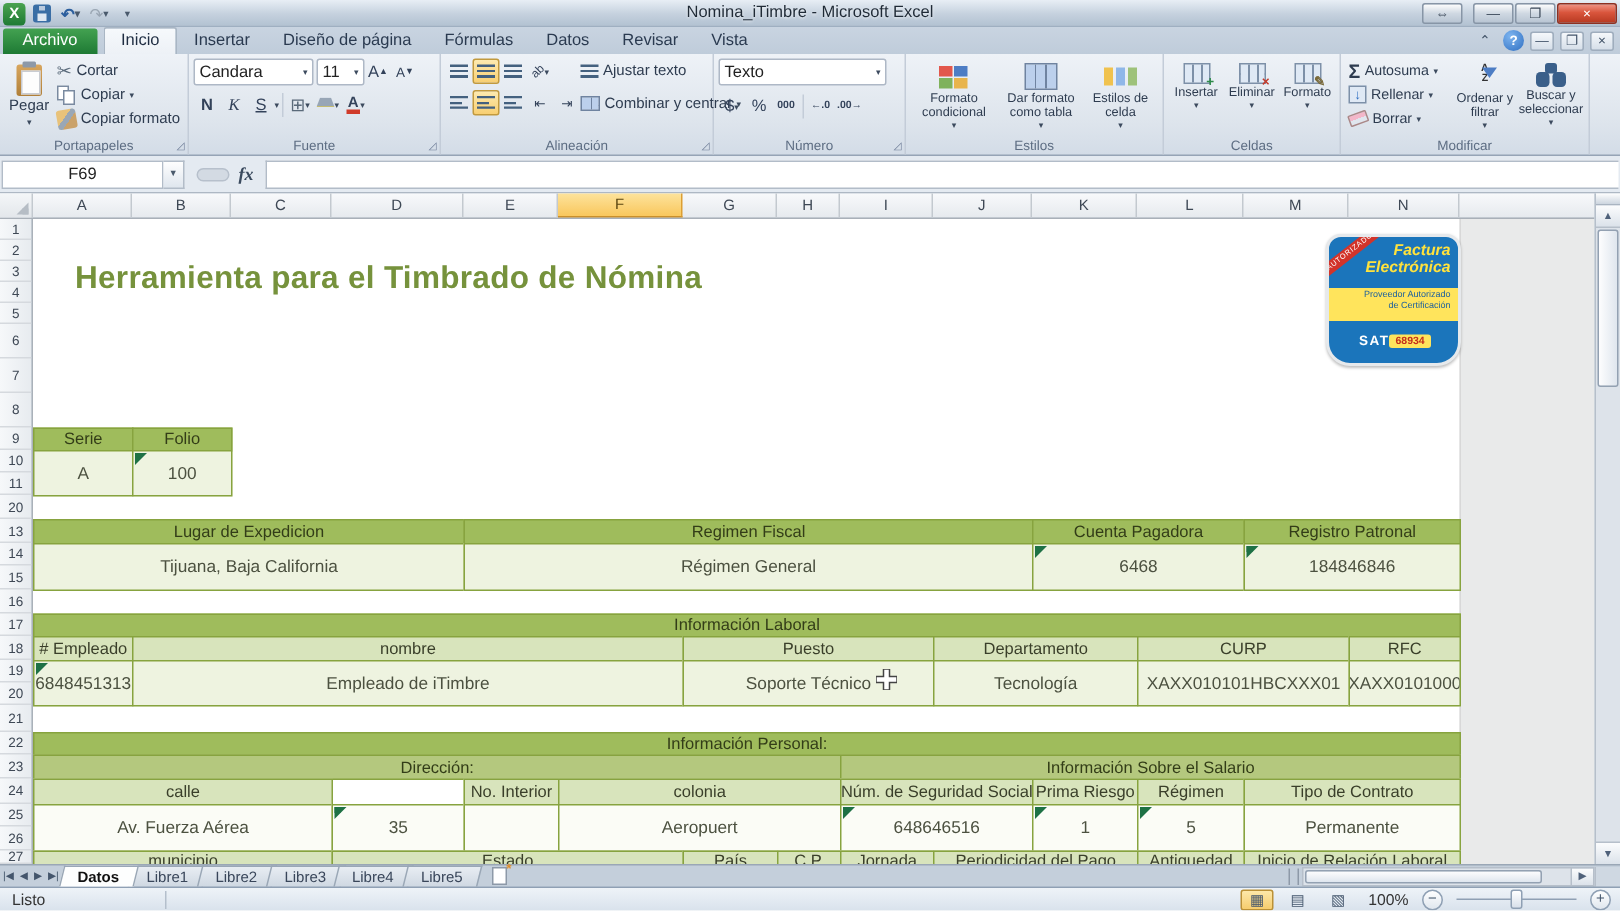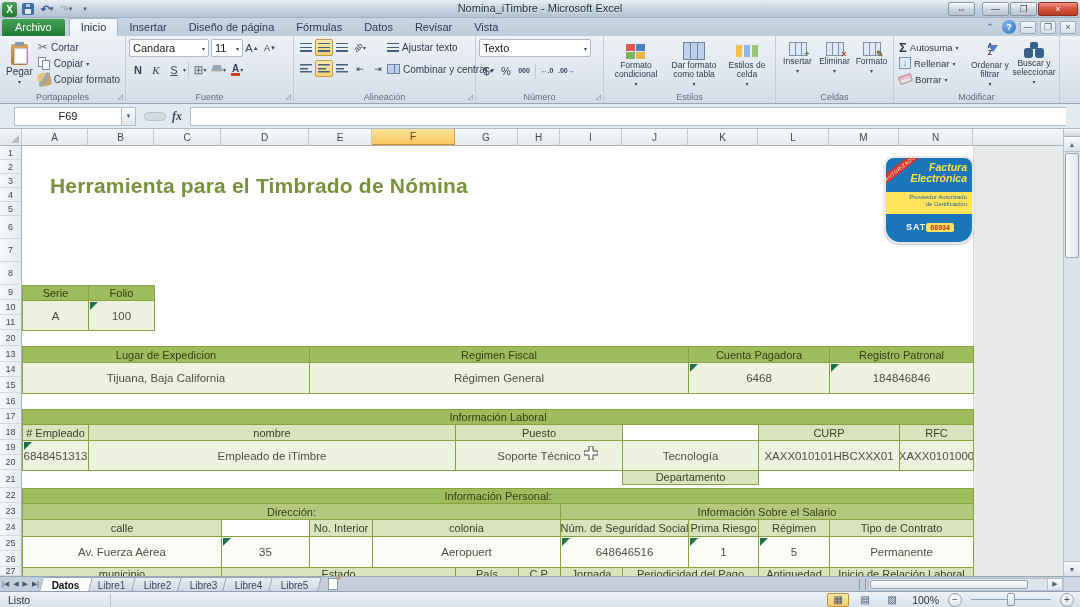--- a/index.html
+++ b/index.html
@@ -107,21 +107,21 @@
   .i-eraser { width:13px; height:8px; background:linear-gradient(#f3b7c9 50%,#e0e6ee 50%); transform:rotate(-20deg); border:1px solid #a88; border-radius:1px; }
   .i-sort { position:relative; width:16px; height:20px; font-size:7px; font-weight:bold; color:#333; line-height:7px; }
   .i-sort .fun { position:absolute; right:0; top:3px; width:0; height:0; border:5px solid transparent; border-top:7px solid #4d7dc4; }
   .i-binoc { width:20px; height:16px; position:relative; }
   .i-binoc i { position:absolute; bottom:0; width:9px; height:10px; background:#3a5f8a; border-radius:3px; }
   .i-binoc i:first-child { left:0; } .i-binoc i:last-child { right:0; }
   .i-binoc::after { content:""; position:absolute; left:6px; top:0; width:8px; height:7px; background:#3a5f8a; border-radius:2px; }
 
   
   #formulabar { position:absolute; left:0; top:104px; width:1080px; height:25px; background:#e4eaf1;
-    border-bottom:1px solid #aeb8c4; display:flex; align-items:center; padding:0 14px; }
+    border-bottom:1px solid #aeb8c4; display:flex; align-items:center; padding:0 1px; }
   #namebox { width:108px; height:19px; background:#fff; border:1px solid #b2bcc8; display:flex; align-items:center;
     justify-content:center; font-size:11px; color:#222; }
   .nb-carat { width:14px; height:19px; border:1px solid #b2bcc8; border-left:none; background:linear-gradient(#fefefe,#dfe6ee);
     display:flex; align-items:center; justify-content:center; font-size:6px; color:#4a5a6c; }
   .fx-zone { display:flex; align-items:center; gap:6px; padding:0 8px; }
   .fx-dim { width:22px; height:9px; border-radius:5px; background:#d3dae3; border:1px solid #b7c0cc; }
   .fx { font-family:"Liberation Serif",serif; font-style:italic; font-weight:bold; font-size:12px; color:#3a4a5e; }
   #formula-input { flex:1; height:19px; background:#fff; border:1px solid #b2bcc8; border-right:none; }
 
   
@@ -560,21 +560,21 @@
         <div class="cell s-g" style="left: 666px; width: 142px; top: 200px; height: 17px;">Cuenta Pagadora</div>
         <div class="cell s-g" style="left: 807px; width: 145px; top: 200px; height: 17px;">Registro Patronal</div>
         <div class="cell s-v" style="left: 0px; width: 288px; top: 216px; height: 32px;">Tijuana, Baja California</div>
         <div class="cell s-v" style="left: 287px; width: 380px; top: 216px; height: 32px;">Régimen General</div>
         <div class="cell s-v flag" style="left: 666px; width: 142px; top: 216px; height: 32px;">6468</div>
         <div class="cell s-v flag" style="left: 807px; width: 145px; top: 216px; height: 32px;">184846846</div>
         <div class="cell s-g" style="left: 0px; width: 952px; top: 263px; height: 16px;">Información Laboral</div>
         <div class="cell s-h" style="left: 0px; width: 67px; top: 278px; height: 17px;"># Empleado</div>
         <div class="cell s-h" style="left: 66px; width: 368px; top: 278px; height: 17px;">nombre</div>
         <div class="cell s-h" style="left: 433px; width: 168px; top: 278px; height: 17px;">Puesto</div>
-        <div class="cell s-h" style="left: 600px; width: 137px; top: 278px; height: 17px; margin-top: 44px;">Departamento</div>
+        <div class="cell s-h" style="left: 600px; width: 137px; top: 278px; height: 17px;">Departamento</div>
         <div class="cell s-h" style="left: 736px; width: 142px; top: 278px; height: 17px;">CURP</div>
         <div class="cell s-h" style="left: 877px; width: 75px; top: 278px; height: 17px;">RFC</div>
         <div class="cell s-v flag" style="left: 0px; width: 67px; top: 294px; height: 31px;">6848451313</div>
         <div class="cell s-v" style="left: 66px; width: 368px; top: 294px; height: 31px;">Empleado de iTimbre</div>
         <div class="cell s-v" style="left: 433px; width: 168px; top: 294px; height: 31px;">Soporte Técnico</div>
         <div class="cell s-v" style="left: 600px; width: 137px; top: 294px; height: 31px;">Tecnología</div>
         <div class="cell s-v" style="left: 736px; width: 142px; top: 294px; height: 31px;">XAXX010101HBCXXX01</div>
         <div class="cell s-v" style="left: 877px; width: 75px; top: 294px; height: 31px;">XAXX0101000</div>
         <div class="cell s-g" style="left: 0px; width: 952px; top: 342px; height: 16px;">Información Personal:</div>
         <div class="cell s-g2" style="left: 0px; width: 539px; top: 357px; height: 17px;">Dirección:</div>

